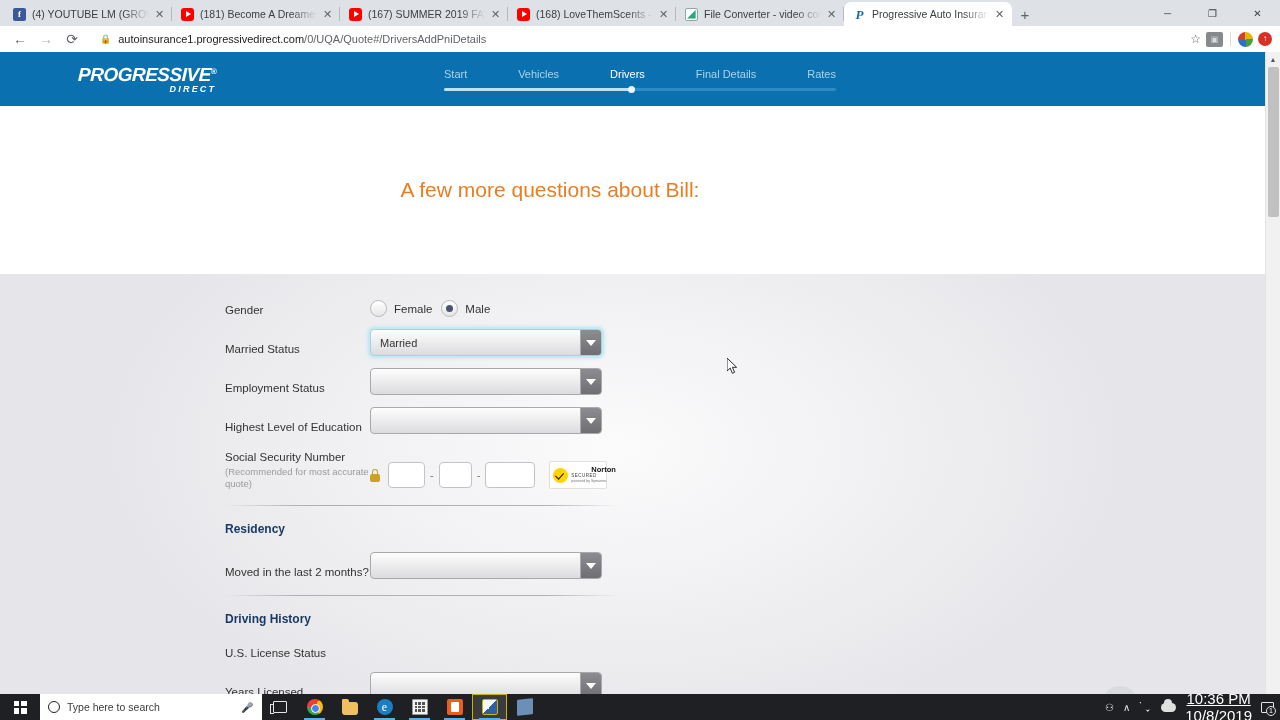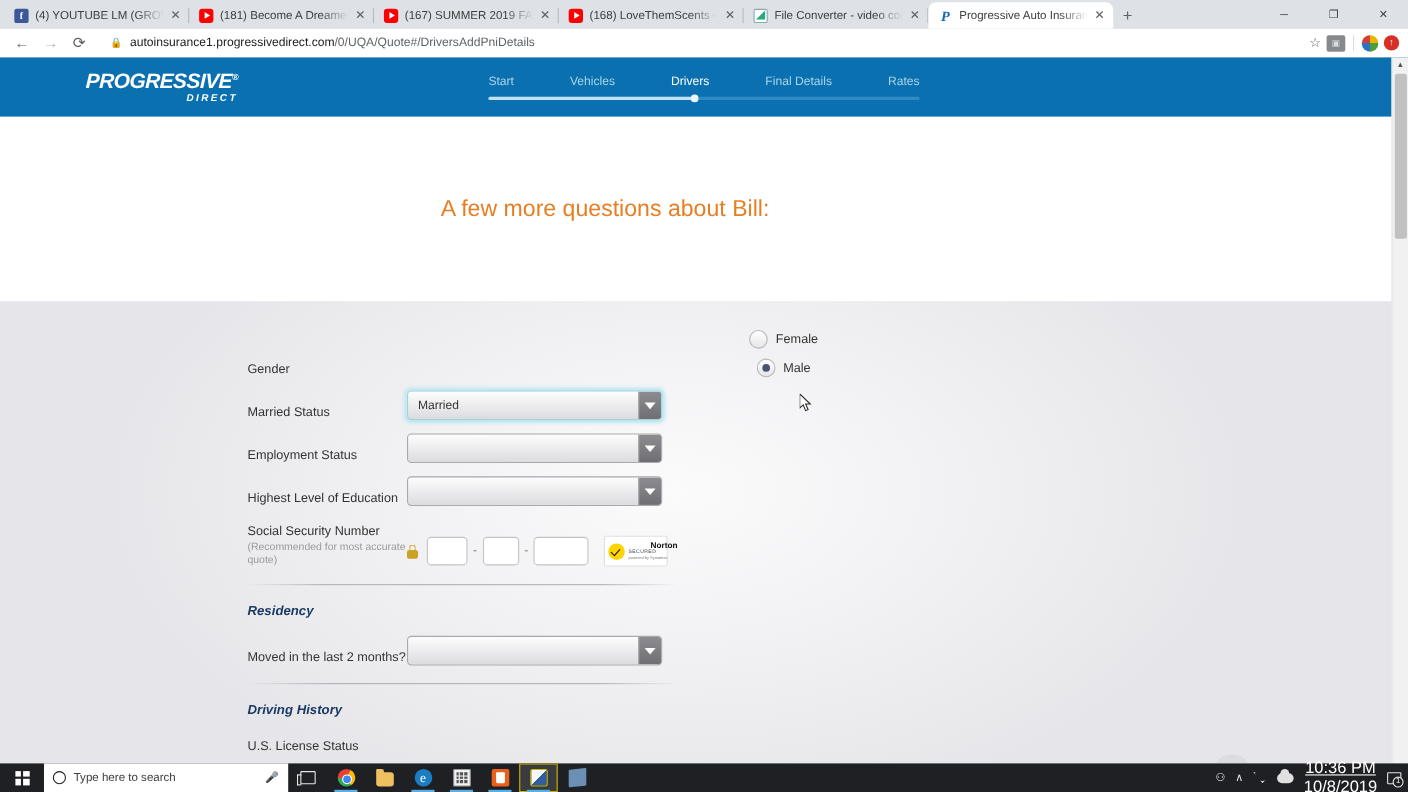--- a/index.html
+++ b/index.html
@@ -158,21 +158,21 @@
   .form { width: 830px; margin: 0 auto; padding-top: 24px; position: relative; }
 
   .row { display: flex; align-items: flex-end; margin-bottom: 12px; }
   .lbl {
     width: 145px; flex: 0 0 145px; font-size: 11.5px; color: #333;
     padding-top: 5px; line-height: 1.15;
   }
   .lbl .sub { font-size: 9.5px; color: #9a9a9a; line-height: 1.2; display: block; margin-top: 2px; }
   .ctl { flex: 1; }
 
-  .radio-group { display: flex; align-items: center; gap: 9px; padding-top: 2px; flex-direction: column; }
+  .radio-group { display: flex; align-items: center; gap: 9px; padding-top: 2px; }
   .radio { display: flex; align-items: center; gap: 7px; }
   .rdot {
     width: 17px; height: 17px; border-radius: 50%;
     background: linear-gradient(#fff, #e6e6e8);
     border: 1px solid #b9b9bd; position: relative;
   }
   .rdot.on::after {
     content: ""; position: absolute; left: 4px; top: 4px;
     width: 7px; height: 7px; border-radius: 50%; background: #4a5472;
   }
@@ -245,21 +245,20 @@
   .ntext .n3 { font-size: 3.6px; color: #777; display: block; margin-top: 1px; }
 
   .divider {
     height: 1px; margin: 16px 0 16px 0; width: 392px;
     background: linear-gradient(to right, rgba(180,180,185,0),
       rgba(165,165,172,0.85) 18%, rgba(165,165,172,0.85) 82%, rgba(180,180,185,0));
   }
   .sect {
     font-size: 12px; font-weight: bold; color: #1b3a63;
     margin-bottom: 16px;
-    font-style: italic;
   }
 
   .cursor {
     position: absolute; left: 727px; top: 306px; width: 11px; height: 17px;
     pointer-events: none;
   }
 
   .watermark {
     position: absolute; right: 8px; bottom: -4px; display: flex;
     align-items: center; gap: 6px; opacity: 0.5;

